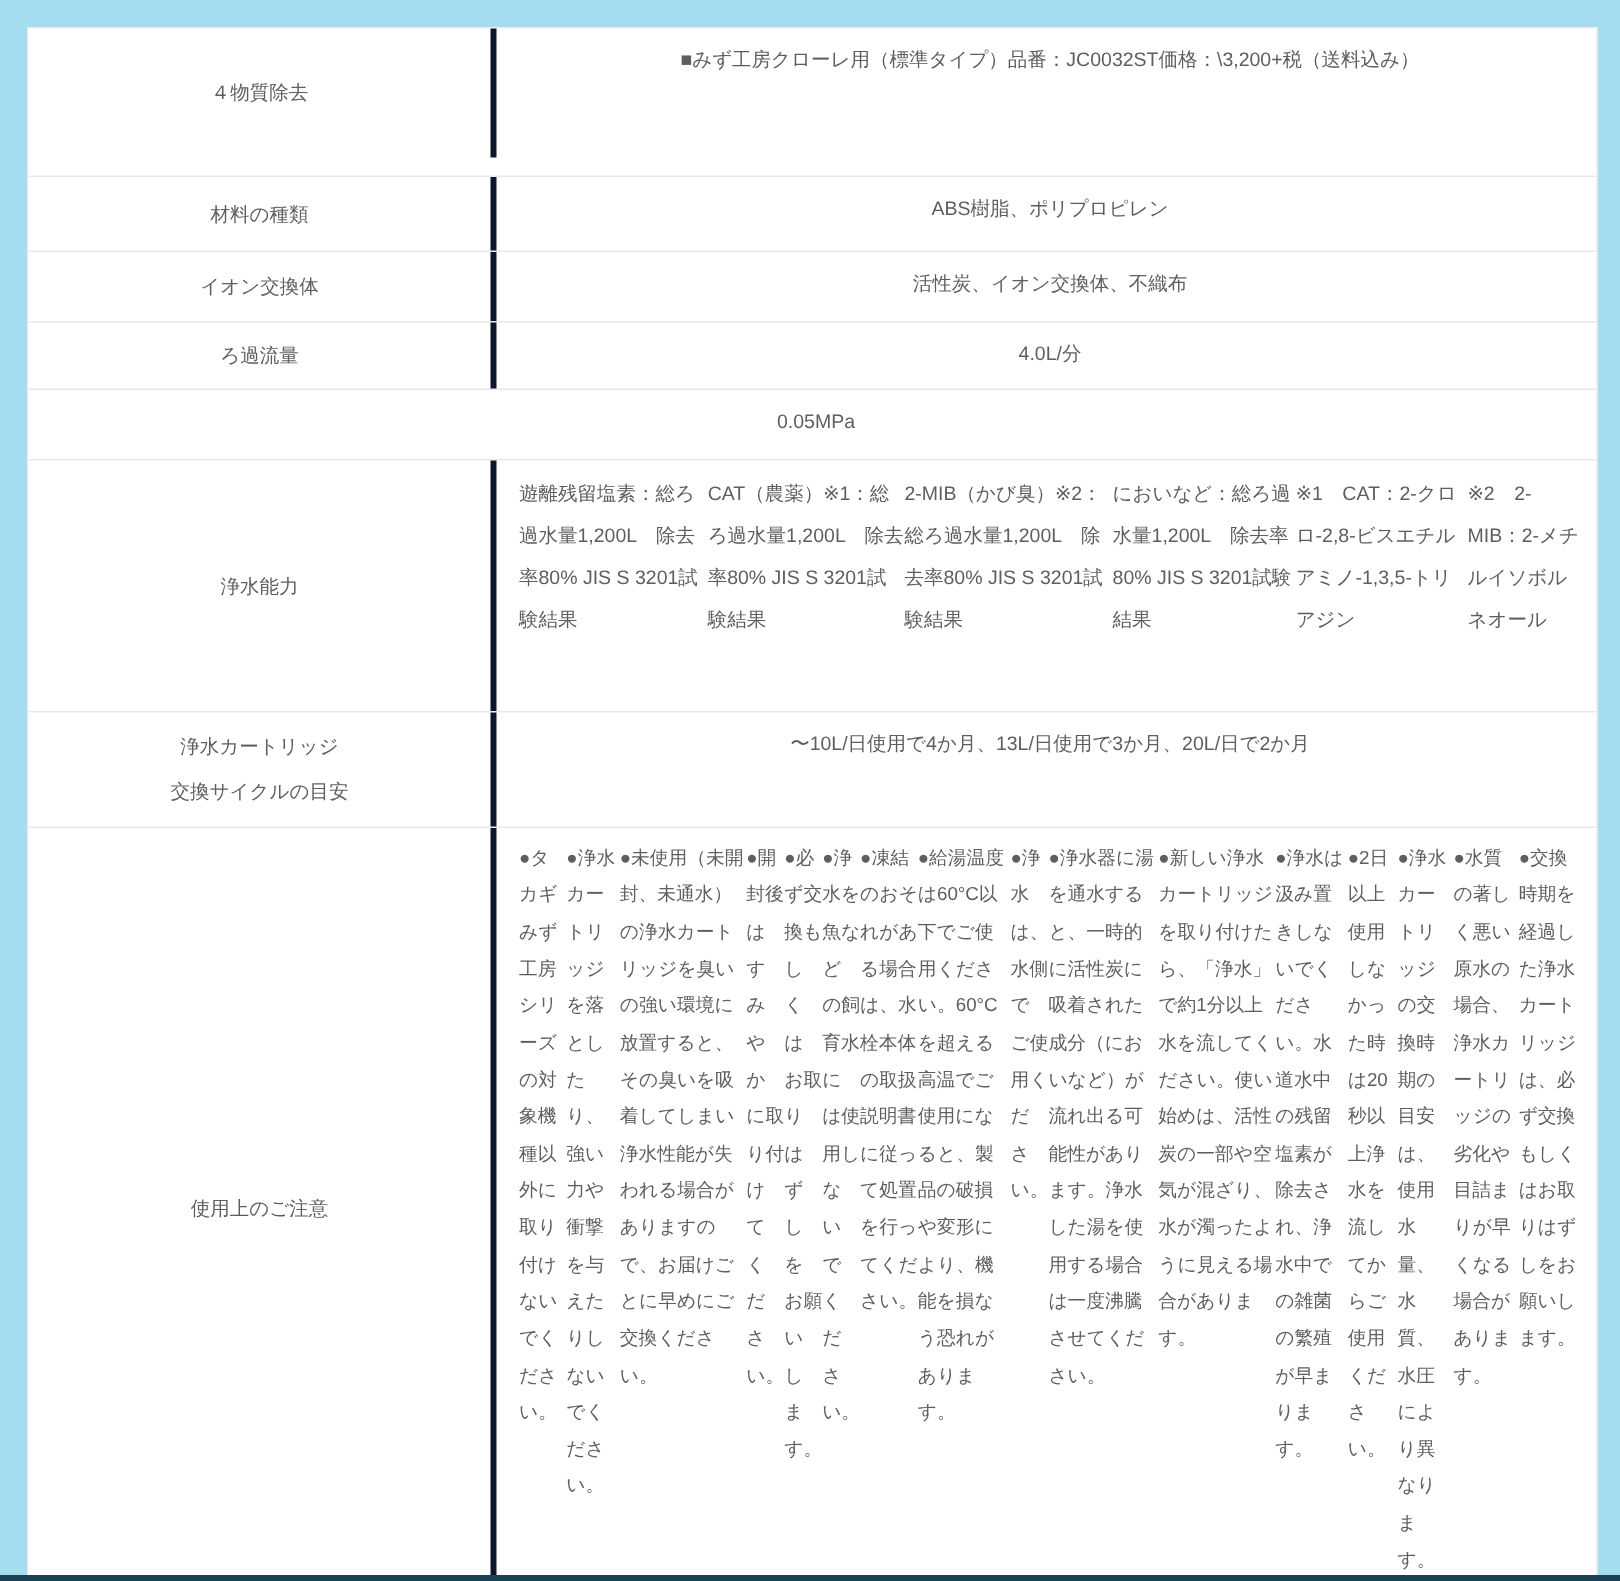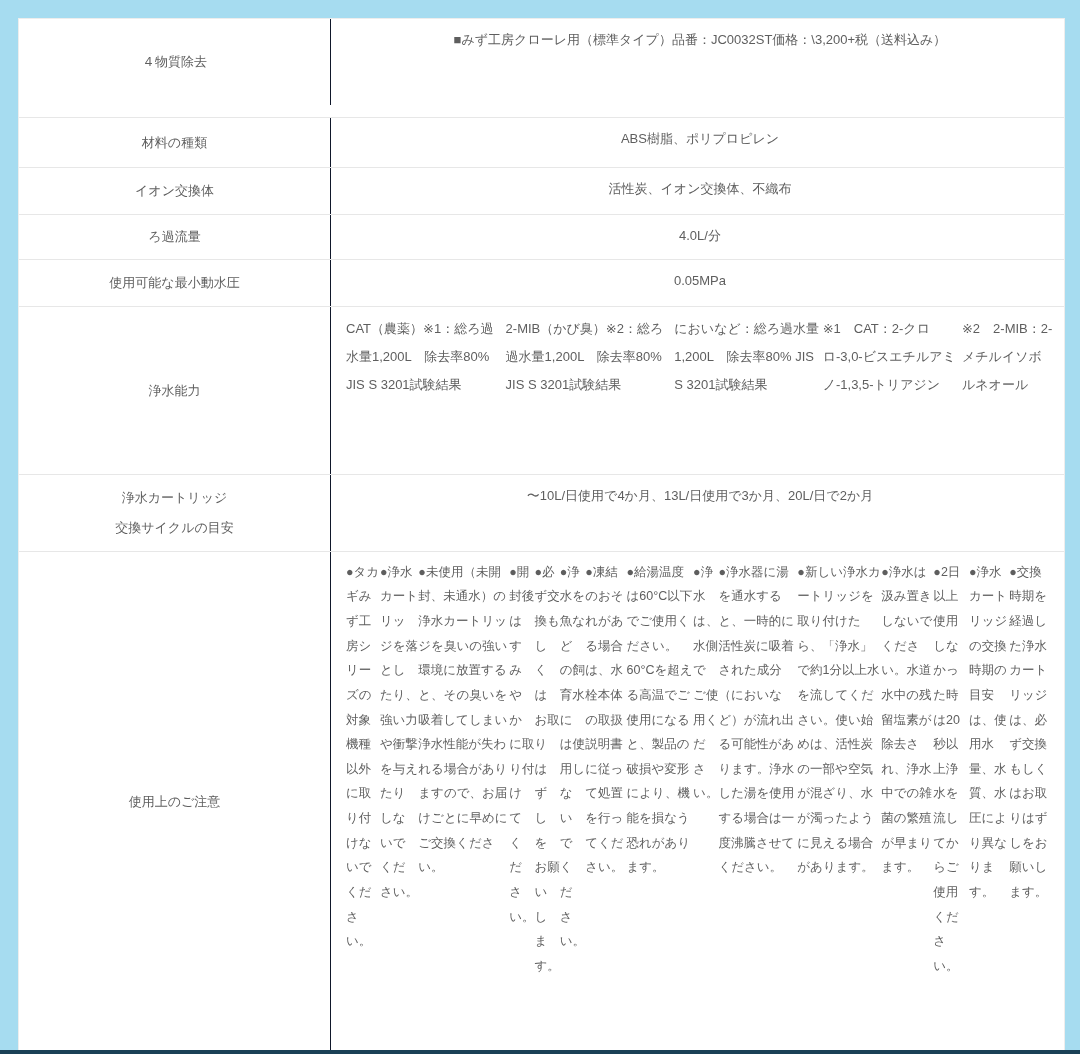--- a/index.html
+++ b/index.html
@@ -25,21 +25,21 @@
   }
   .row {
     display: flex;
     border-top: 1px solid #e7e7e7;
     align-items: stretch;
   }
   .row:first-child { border-top: none; }
   .label-cell {
     flex: 0 0 312px;
     width: 312px;
-    border-right: 1px solid #0f172a;
+    border-right: 4px solid #0f172a;
     display: flex;
     flex-direction: column;
     justify-content: center;
     align-items: center;
     text-align: center;
     padding: 8px 10px;
     line-height: 2.1;
   }
   .value-cell {
     flex: 1 1 auto;
@@ -109,37 +109,35 @@
     <div class="row row-flow">
       <div class="label-cell">
         <div>ろ過流量</div>
       </div>
       <div class="value-cell">
         <div>4.0L/分</div>
       </div>
     </div>
 
     <div class="row row-pressure">
-      <div class="label-cell">
-        <div>使用可能な最小動水圧</div>
-      </div>
       <div class="value-cell">
         <div>0.05MPa</div>
       </div>
     </div>
 
     <div class="row row-capability">
       <div class="label-cell">
         <div>浄水能力</div>
       </div>
       <div class="value-cell">
+        <div>遊離残留塩素：総ろ過水量1,200L　除去率80% JIS S 3201試験結果</div>
         <div>CAT（農薬）※1：総ろ過水量1,200L　除去率80% JIS S 3201試験結果</div>
         <div>2-MIB（かび臭）※2：総ろ過水量1,200L　除去率80% JIS S 3201試験結果</div>
         <div>においなど：総ろ過水量1,200L　除去率80% JIS S 3201試験結果</div>
-        <div>※1　CAT：2-クロロ-3,0-ビスエチルアミノ-1,3,5-トリアジン</div>
+        <div>※1　CAT：2-クロロ-2,8-ビスエチルアミノ-1,3,5-トリアジン</div>
         <div>※2　2-MIB：2-メチルイソボルネオール</div>
       </div>
     </div>
 
     <div class="row row-cycle">
       <div class="label-cell">
         <div>浄水カートリッジ</div>
         <div>交換サイクルの目安</div>
       </div>
       <div class="value-cell">
@@ -159,19 +157,20 @@
         <div>●必ず交換もしくはお取りはずしをお願いします。</div>
         <div>●浄水を魚などの飼育水には使用しないでください。</div>
         <div>●凍結のおそれがある場合は、水栓本体の取扱説明書に従って処置を行ってください。</div>
         <div>●給湯温度は60°C以下でご使用ください。60°Cを超える高温でご使用になると、製品の破損や変形により、機能を損なう恐れがあります。</div>
         <div>●浄水は、水側でご使用ください。</div>
         <div>●浄水器に湯を通水すると、一時的に活性炭に吸着された成分（においなど）が流れ出る可能性があります。浄水した湯を使用する場合は一度沸騰させてください。</div>
         <div>●新しい浄水カートリッジを取り付けたら、「浄水」で約1分以上水を流してください。使い始めは、活性炭の一部や空気が混ざり、水が濁ったように見える場合があります。</div>
         <div>●浄水は汲み置きしないでください。水道水中の残留塩素が除去され、浄水中での雑菌の繁殖が早まります。</div>
         <div>●2日以上使用しなかった時は20秒以上浄水を流してからご使用ください。</div>
         <div>●浄水カートリッジの交換時期の目安は、使用水量、水質、水圧により異なります。</div>
+        <div>●水質の著しく悪い原水の場合、浄水カートリッジの劣化や目詰まりが早くなる場合があります。</div>
         <div>●交換時期を経過した浄水カートリッジは、必ず交換もしくはお取りはずしをお願いします。</div>
       </div>
     </div>
 
   </div>
   <div class="bottom-edge"></div>
 </div>
 
 </body></html>

